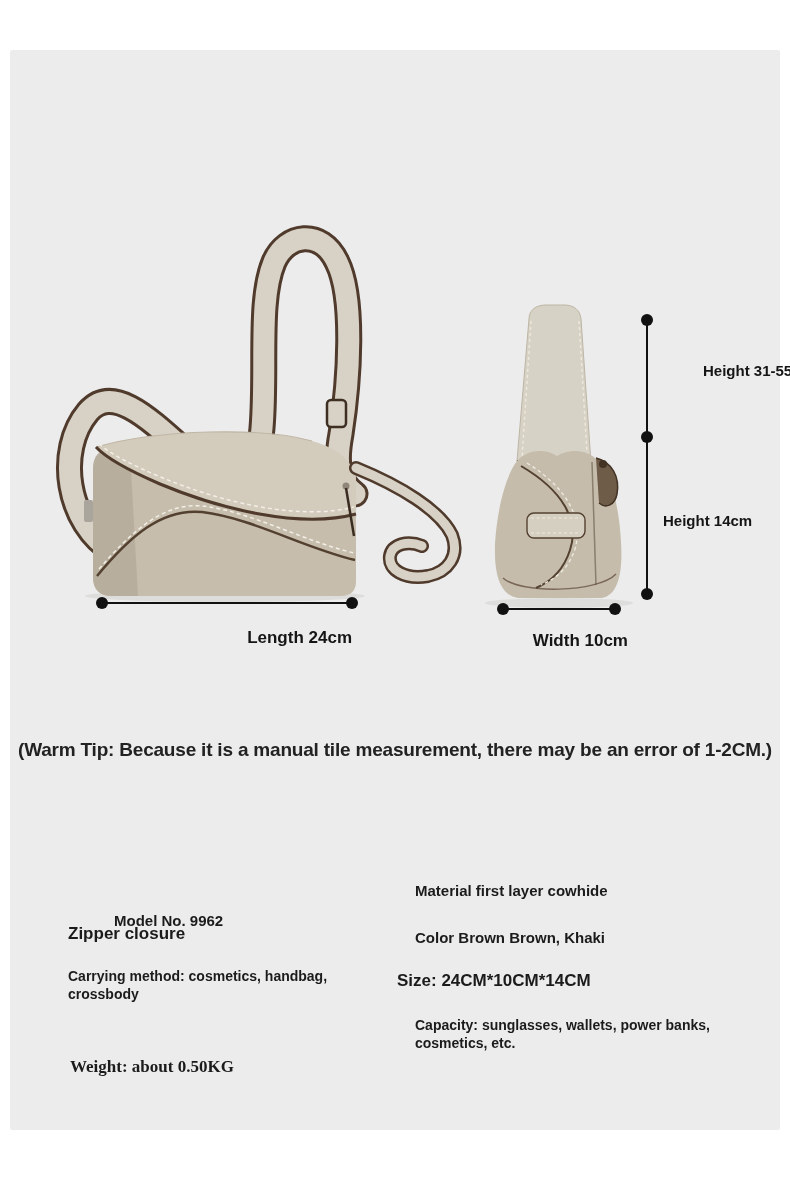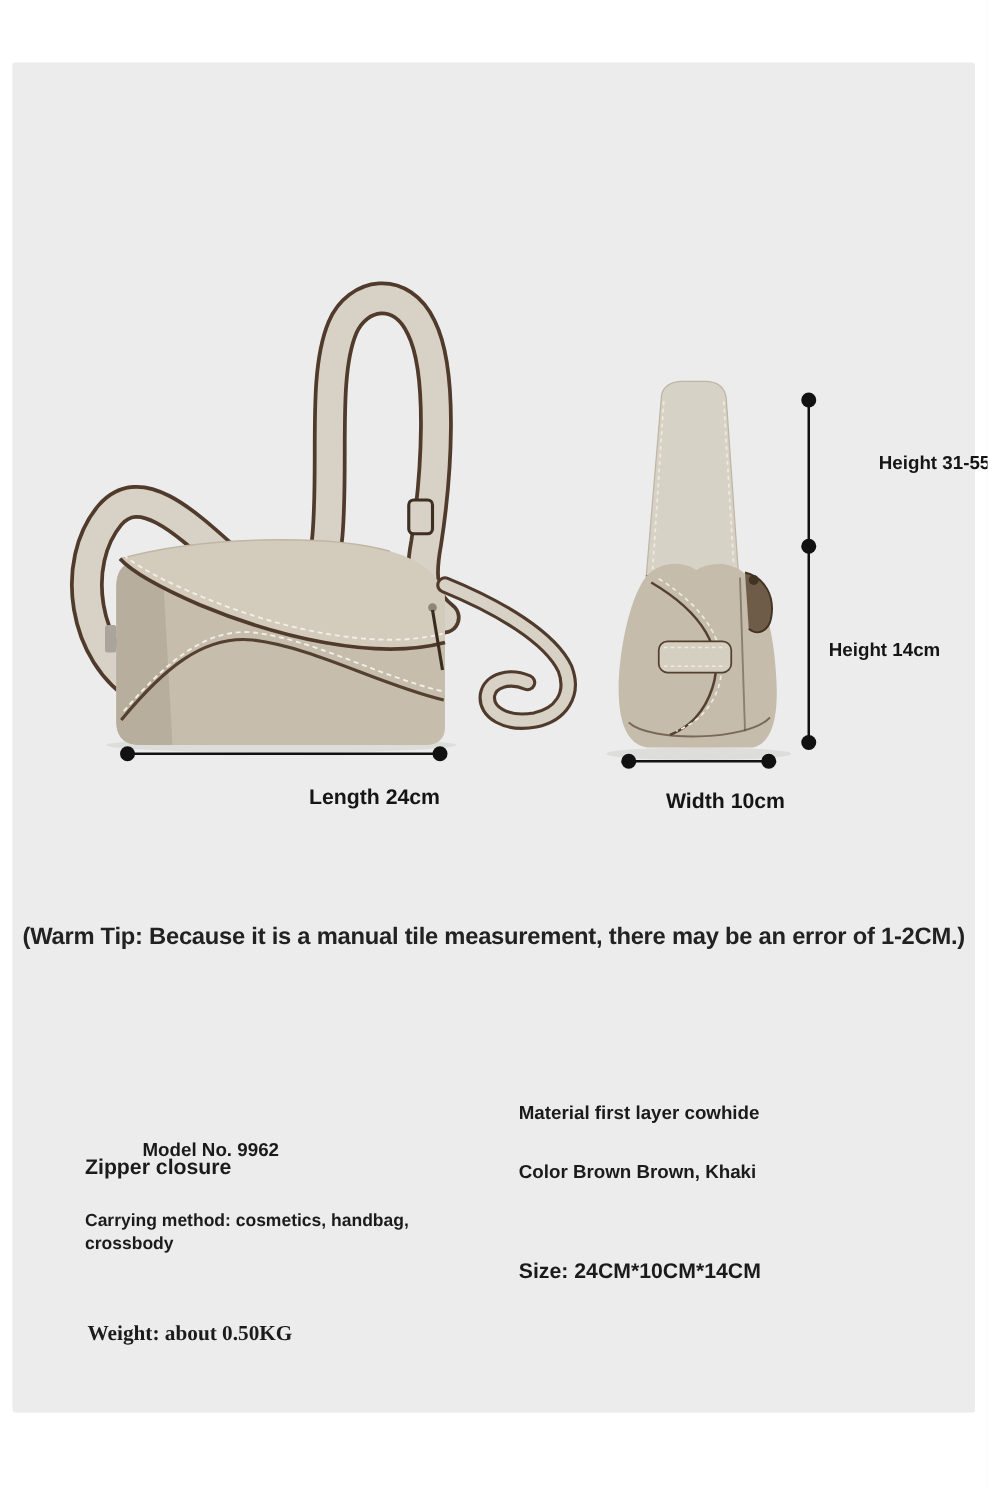--- a/index.html
+++ b/index.html
@@ -26,21 +26,21 @@
   .spec{position:absolute;font-weight:700;color:#1b1b1b;}
   .spec.sm{font-size:14px;line-height:18px;}
   .spec.md{font-size:15px;}
   .spec.lg{font-size:17px;}
   .spec-model{left:68px;top:912px;margin-left:46px;}
   .spec-closure{left:68px;top:924px;}
   .spec-carrying{left:68px;top:967px;width:285px;}
   .spec-weight{left:70px;top:1057px;font-family:Liberation Serif, serif;}
   .spec-material{left:415px;top:882px;}
   .spec-color{left:415px;top:929px;}
-  .spec-size{left:415px;top:971px;margin-top:36px;}
+  .spec-size{left:397px;top:971px;}
   .spec-capacity{left:415px;top:1016px;width:340px;}
 </style>
 </head>
 <body>
 
 <div class="page">
   <div class="panel"></div>
 
 
   <svg class="figure-svg" width="790" height="470" viewBox="0 180 790 470">
@@ -115,13 +115,14 @@
   <div class="tip">(Warm Tip: Because it is a manual tile measurement, there may be an error of 1-2CM.)</div>
 
   <div class="spec md spec-model">Model No. 9962</div>
   <div class="spec lg spec-closure">Zipper closure</div>
   <div class="spec sm spec-carrying">Carrying method: cosmetics, handbag, crossbody</div>
   <div class="spec lg spec-weight">Weight: about 0.50KG</div>
 
   <div class="spec md spec-material">Material first layer cowhide</div>
   <div class="spec md spec-color">Color Brown Brown, Khaki</div>
   <div class="spec lg spec-size">Size: 24CM*10CM*14CM</div>
+  <div class="spec sm spec-capacity">Capacity: sunglasses, wallets, power banks, cosmetics, etc.</div>
 </div>
 
 </body></html>

